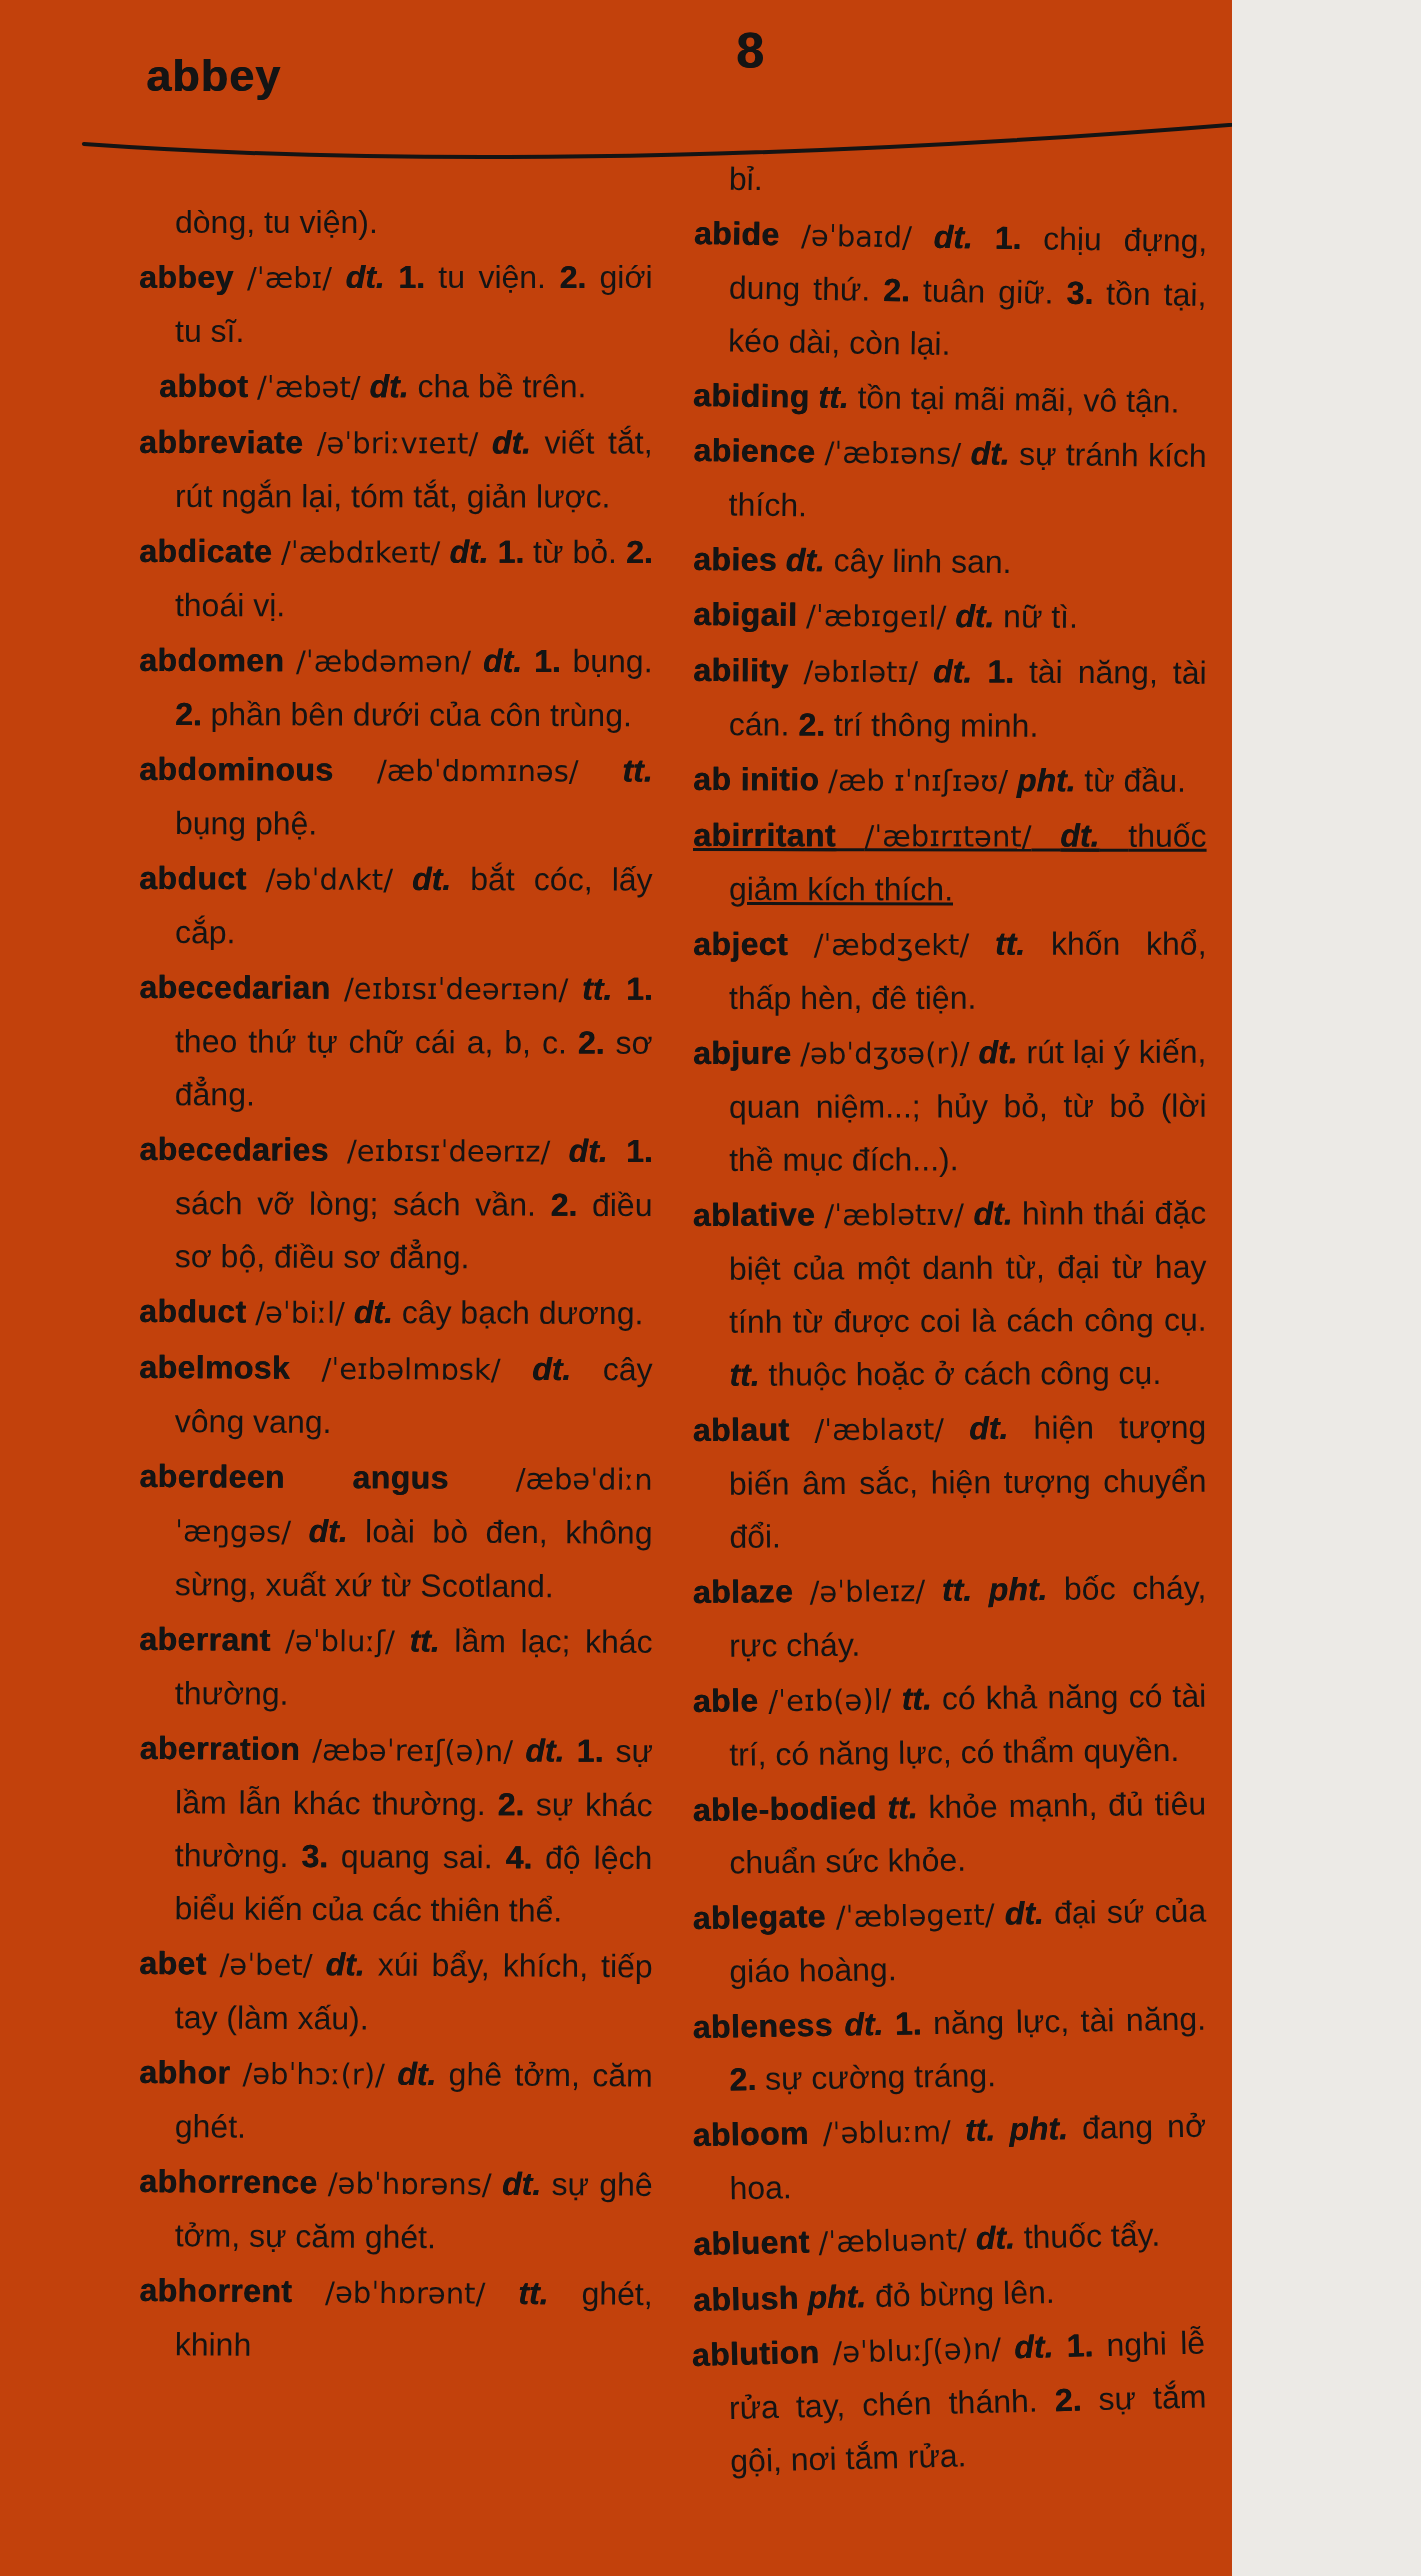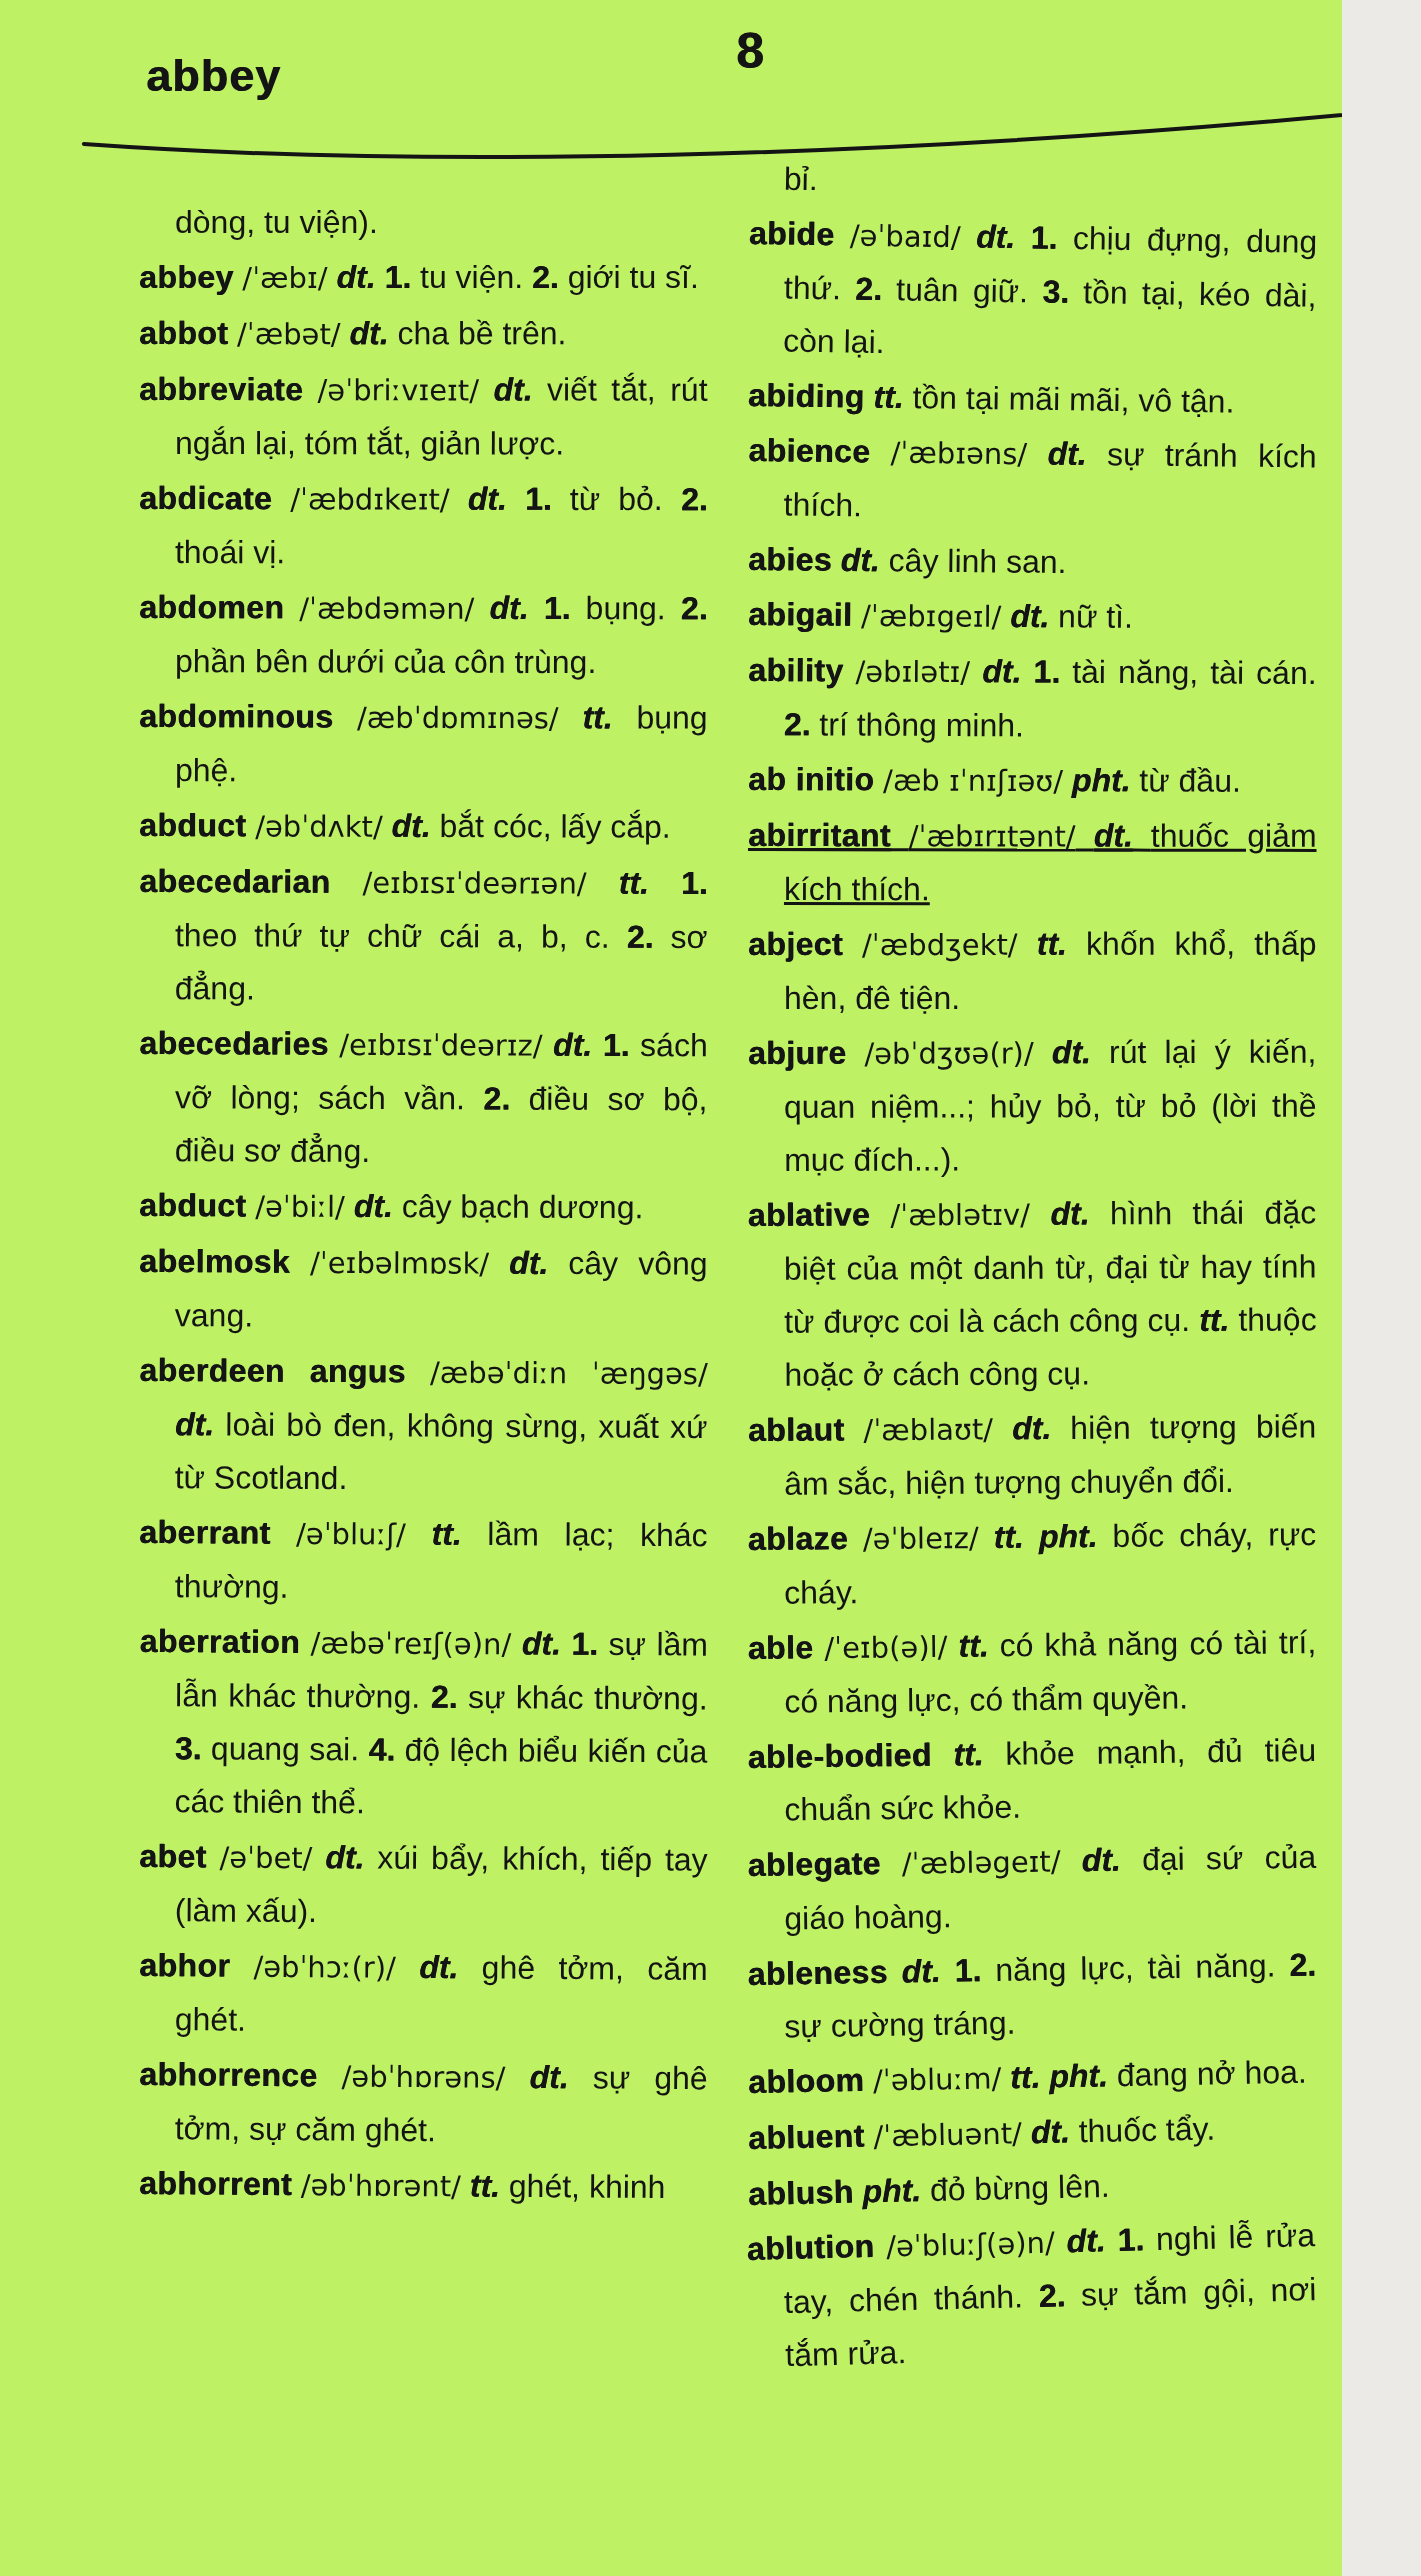--- a/index.html
+++ b/index.html
@@ -4,22 +4,22 @@
 <style>
   * { box-sizing: border-box; }
   html, body { margin: 0; padding: 0; }
   body {
     width: 1422px; height: 2576px;
     background: #eceae6;
     overflow: hidden;
   }
   .page {
     position: relative;
-    width: 1342px; height: 2576px;
-    background: #bef264;
+    width: 1232px; height: 2576px;
+    background: #c2410c;
     color: #141414;
     font-family: "Liberation Sans", sans-serif;
     overflow: hidden;
   }
   .guide {
     position: absolute; left: 146px; top: 50px;
     font-size: 45px; font-weight: bold; letter-spacing: 1px;
     text-shadow: 0.7px 0 0 #141414;
   }
   .pageno {
@@ -74,21 +74,21 @@
 <div class="page">
   <span class="guide">abbey</span>
   <span class="pageno">8</span>
   <svg class="rule" viewBox="0 0 1424 72" preserveAspectRatio="none" aria-hidden="true">
     <path d="M 84 42 C 420 66 880 58 1398 8" fill="none" stroke="#141414" stroke-width="4" stroke-linecap="round"></path>
   </svg>
   <main class="columns">
     <section class="col col-left" id="col-left">
         <p class="entry cont" style="transform: rotate(0deg);"><span class="def">dòng, tu viện).</span></p>
         <p class="entry" style="transform: rotate(0.02deg);"><b class="hw">abbey</b> <span class="pr">/ˈæbɪ/</span> <i class="posl">dt.</i> <span class="def"><b class="num">1.</b> tu viện. <b class="num">2.</b> giới tu sĩ.</span></p>
-        <p class="entry" style="transform: rotate(0.05deg);"><b class="hw">abbot</b> <span class="pr">/ˈæbət/</span> <i class="posl">dt.</i> <span class="def">cha bề trên.</span></p>
+        <p class="entry" style="transform: rotate(0.05deg); margin-left: 20px;"><b class="hw">abbot</b> <span class="pr">/ˈæbət/</span> <i class="posl">dt.</i> <span class="def">cha bề trên.</span></p>
         <p class="entry" style="transform: rotate(0.07deg);"><b class="hw">abbreviate</b> <span class="pr">/əˈbriːvɪeɪt/</span> <i class="posl">dt.</i> <span class="def">viết tắt, rút ngắn lại, tóm tắt, giản lược.</span></p>
         <p class="entry" style="transform: rotate(0.12deg);"><b class="hw">abdicate</b> <span class="pr">/ˈæbdɪkeɪt/</span> <i class="posl">dt.</i> <span class="def"><b class="num">1.</b> từ bỏ. <b class="num">2.</b> thoái vị.</span></p>
         <p class="entry" style="transform: rotate(0.14deg);"><b class="hw">abdomen</b> <span class="pr">/ˈæbdəmən/</span> <i class="posl">dt.</i> <span class="def"><b class="num">1.</b> bụng. <b class="num">2.</b> phần bên dưới của côn trùng.</span></p>
         <p class="entry" style="transform: rotate(0.17deg);"><b class="hw">abdominous</b> <span class="pr">/æbˈdɒmɪnəs/</span> <i class="posl">tt.</i> <span class="def">bụng phệ.</span></p>
         <p class="entry" style="transform: rotate(0.19deg);"><b class="hw">abduct</b> <span class="pr">/əbˈdʌkt/</span> <i class="posl">dt.</i> <span class="def">bắt cóc, lấy cắp.</span></p>
         <p class="entry" style="transform: rotate(0.21deg);"><b class="hw">abecedarian</b> <span class="pr">/eɪbɪsɪˈdeərɪən/</span> <i class="posl">tt.</i> <span class="def"><b class="num">1.</b> theo thứ tự chữ cái a, b, c. <b class="num">2.</b> sơ đẳng.</span></p>
         <p class="entry" style="transform: rotate(0.24deg);"><b class="hw">abecedaries</b> <span class="pr">/eɪbɪsɪˈdeərɪz/</span> <i class="posl">dt.</i> <span class="def"><b class="num">1.</b> sách vỡ lòng; sách vần. <b class="num">2.</b> điều sơ bộ, điều sơ đẳng.</span></p>
         <p class="entry" style="transform: rotate(0.26deg);"><b class="hw">abduct</b> <span class="pr">/əˈbiːl/</span> <i class="posl">dt.</i> <span class="def">cây bạch dương.</span></p>
         <p class="entry" style="transform: rotate(0.28deg);"><b class="hw">abelmosk</b> <span class="pr">/ˈeɪbəlmɒsk/</span> <i class="posl">dt.</i> <span class="def">cây vông vang.</span></p>
         <p class="entry" style="transform: rotate(0.31deg);"><b class="hw">aberdeen angus</b> <span class="pr">/æbəˈdiːn ˈæŋgəs/</span> <i class="posl">dt.</i> <span class="def">loài bò đen, không sừng, xuất xứ từ Scotland.</span></p>

